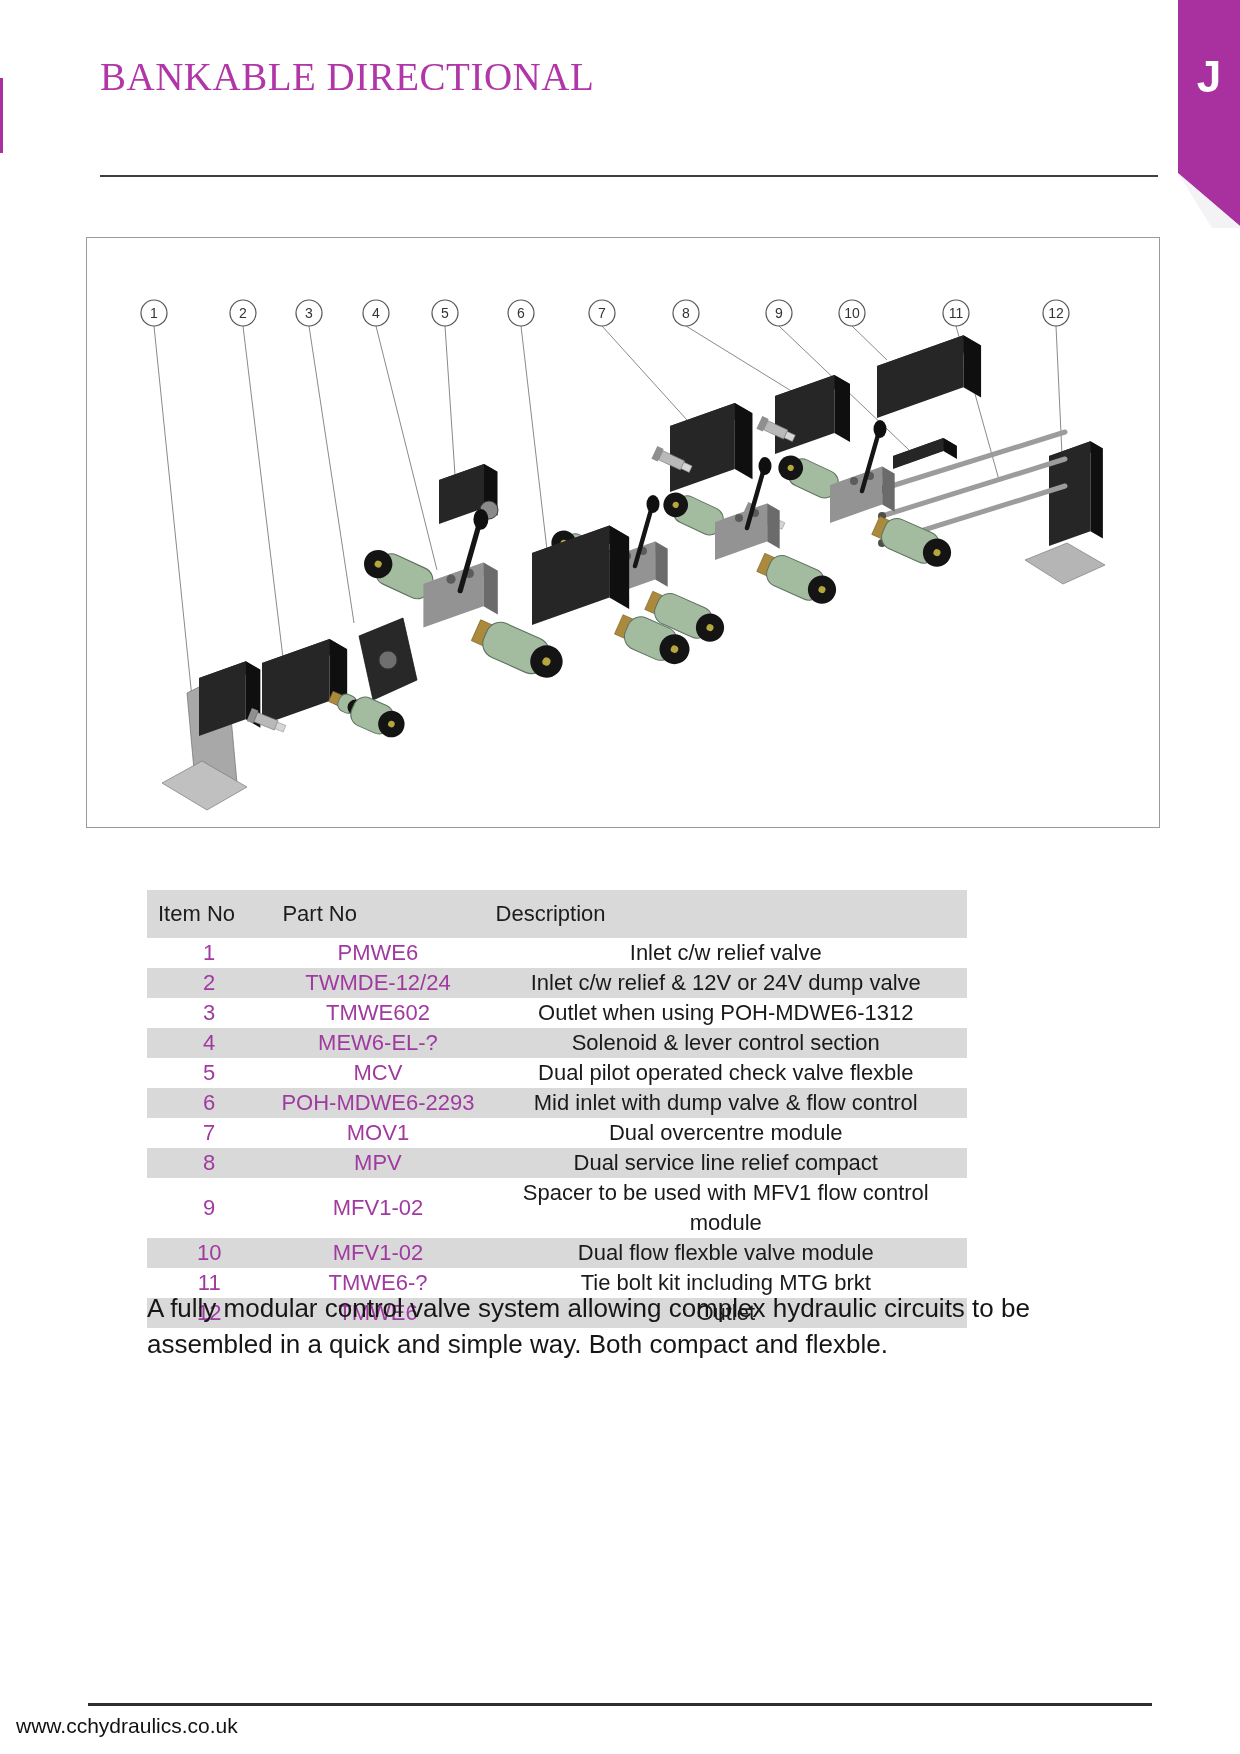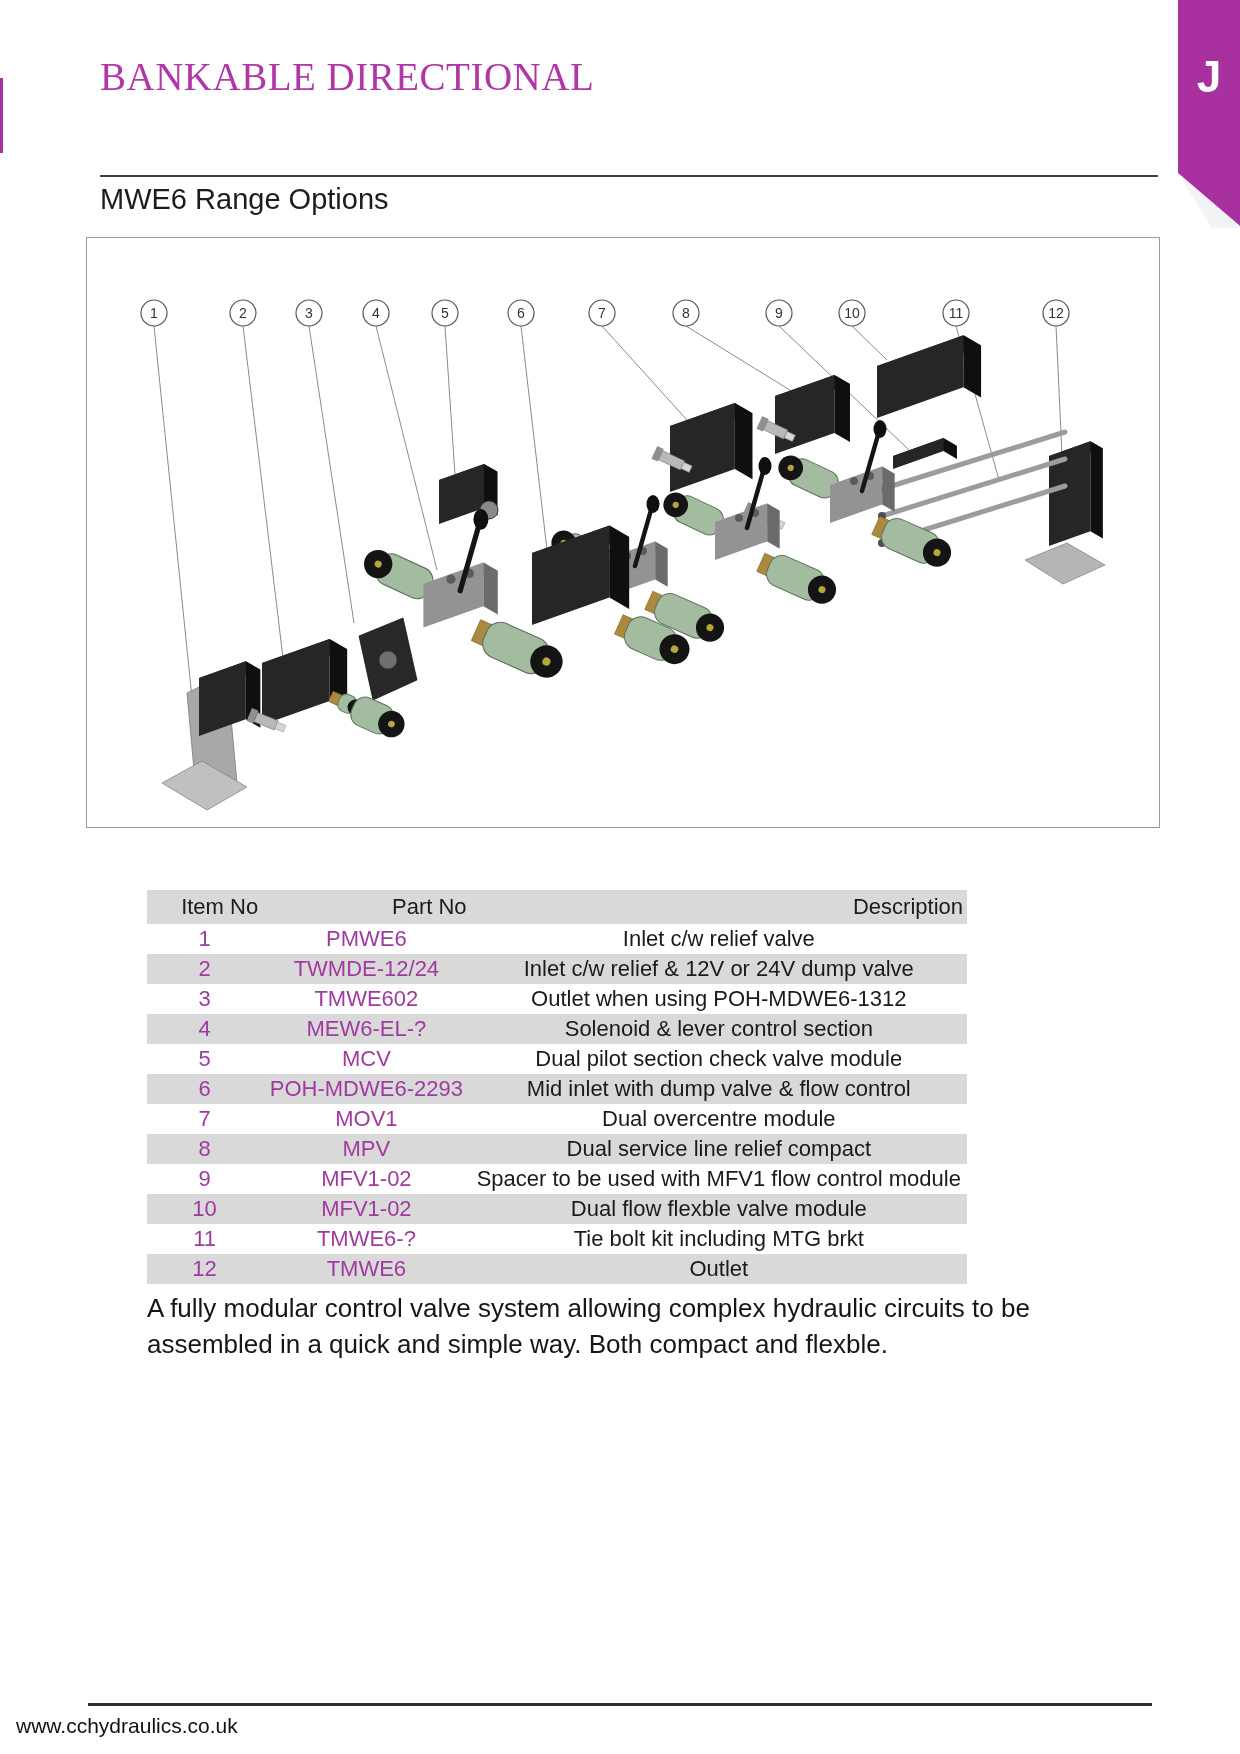--- a/index.html
+++ b/index.html
@@ -17,21 +17,21 @@
   .title-rule{position:absolute;left:100px;top:175px;width:1058px;height:2px;background:#3f3f3f;}
   .subtitle{position:absolute;left:100px;top:183px;font-size:29px;color:#1c1c1c;}
 
   .figure-box{position:absolute;left:86px;top:237px;width:1072px;height:589px;
         border:1px solid #9b9b9b;background:#ffffff;}
   .figure-box svg{display:block;}
 
   .parts-table{position:absolute;left:147px;top:890px;width:820px;border-collapse:collapse;
         font-size:22px;}
   .parts-table th{background:var(--altrow,#d9d9d9);font-weight:normal;color:#1c1c1c;
-        height:18px;text-align:right;padding:4px;}
+        height:18px;text-align:left;padding:11px;}
   .parts-table td{height:30px;text-align:center;padding:0;line-height:30px;}
   .parts-table tr.alt td{background:var(--altrow,#d9d9d9);}
   .parts-table td.c-item, .parts-table td.c-part{color:var(--partno,#a03aa0);}
   .col-item{width:110px;} .col-part{width:205px;} .col-desc{width:505px;}
 
   .blurb{position:absolute;left:147px;top:1290px;width:950px;font-size:26px;line-height:36px;color:#161616;}
 
   .footer-rule{position:absolute;left:88px;top:1703px;width:1064px;height:3px;background:#2e2e2e;}
   .footer-url{position:absolute;left:16px;top:1714px;width:1240px;text-align:left;
         font-size:21px;color:#111;text-decoration:none;}
@@ -48,21 +48,20 @@
       <polygon points="0,0 62,0 62,226 0,173" fill="#a8309f"></polygon>
       <polygon points="0,173 62,226 62,228 34,228" fill="#e9e9ef" opacity="0.55"></polygon>
     </svg>
     <div class="letter">J</div>
   </div>
 
   <div class="title">
     <div>BANKABLE DIRECTIONAL</div>
   </div>
   <div class="title-rule"></div>
-  <div class="subtitle">MWE6 Range Options</div>
 
   <div class="figure-box">
     <svg id="diagram" width="1072" height="589" viewBox="0 0 1072 589">
         <g>
           <line x1="67" y1="88" x2="105" y2="460" stroke="#8a8a8a" stroke-width="1"></line>
           <line x1="156" y1="88" x2="196" y2="420" stroke="#8a8a8a" stroke-width="1"></line>
           <line x1="222" y1="88" x2="267" y2="385" stroke="#8a8a8a" stroke-width="1"></line>
           <line x1="289" y1="88" x2="350" y2="332" stroke="#8a8a8a" stroke-width="1"></line>
           <line x1="358" y1="88" x2="368" y2="237" stroke="#8a8a8a" stroke-width="1"></line>
           <line x1="434" y1="88" x2="460" y2="312" stroke="#8a8a8a" stroke-width="1"></line>
@@ -327,21 +326,21 @@
           <td class="c-desc">Outlet when using POH-MDWE6-1312</td>
         </tr>
         <tr class="alt">
           <td class="c-item">4</td>
           <td class="c-part">MEW6-EL-?</td>
           <td class="c-desc">Solenoid &amp; lever control section</td>
         </tr>
         <tr>
           <td class="c-item">5</td>
           <td class="c-part">MCV</td>
-          <td class="c-desc">Dual pilot section check valve module</td>
+          <td class="c-desc">Dual pilot operated check valve flexble</td>
         </tr>
         <tr class="alt">
           <td class="c-item">6</td>
           <td class="c-part">POH-MDWE6-2293</td>
           <td class="c-desc">Mid inlet with dump valve &amp; flow control</td>
         </tr>
         <tr>
           <td class="c-item">7</td>
           <td class="c-part">MOV1</td>
           <td class="c-desc">Dual overcentre module</td>

